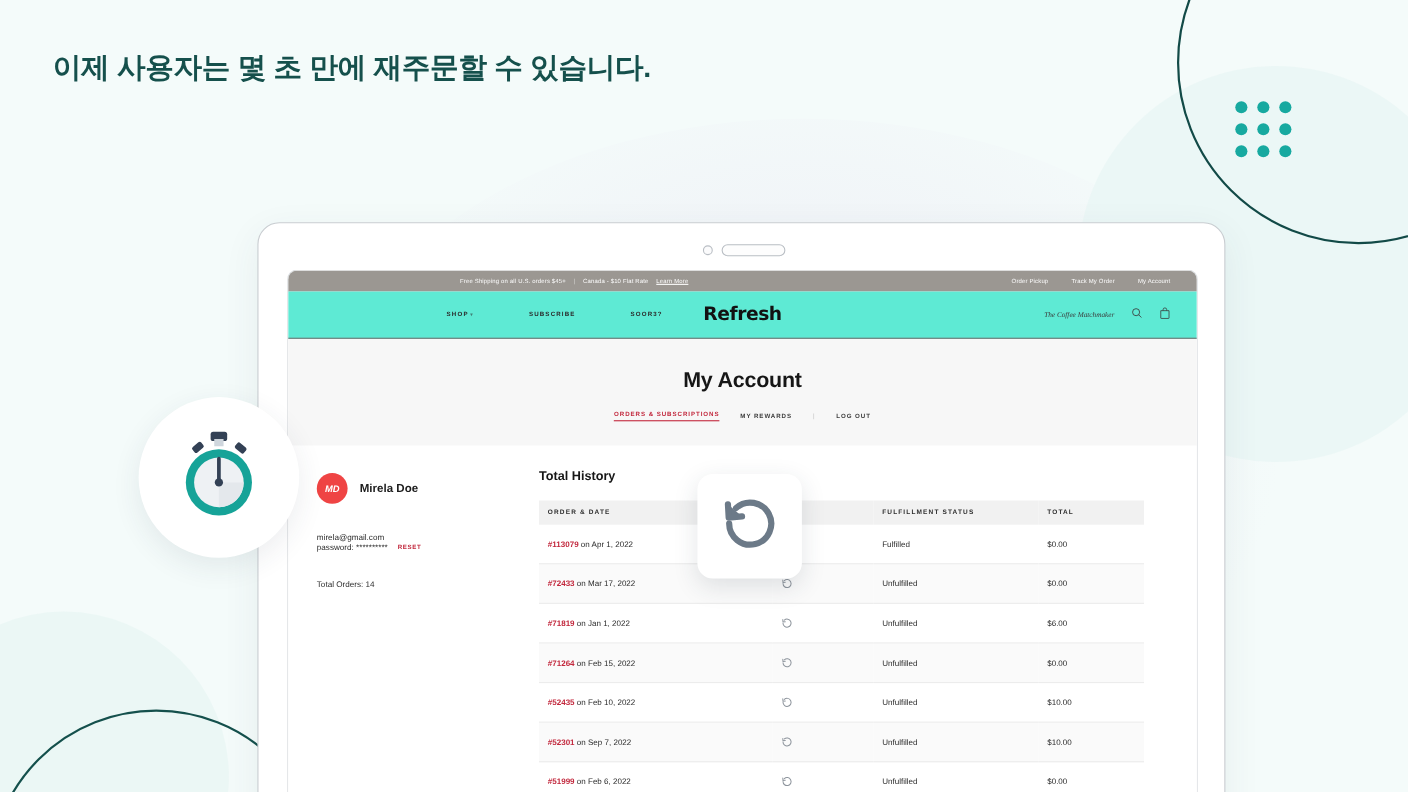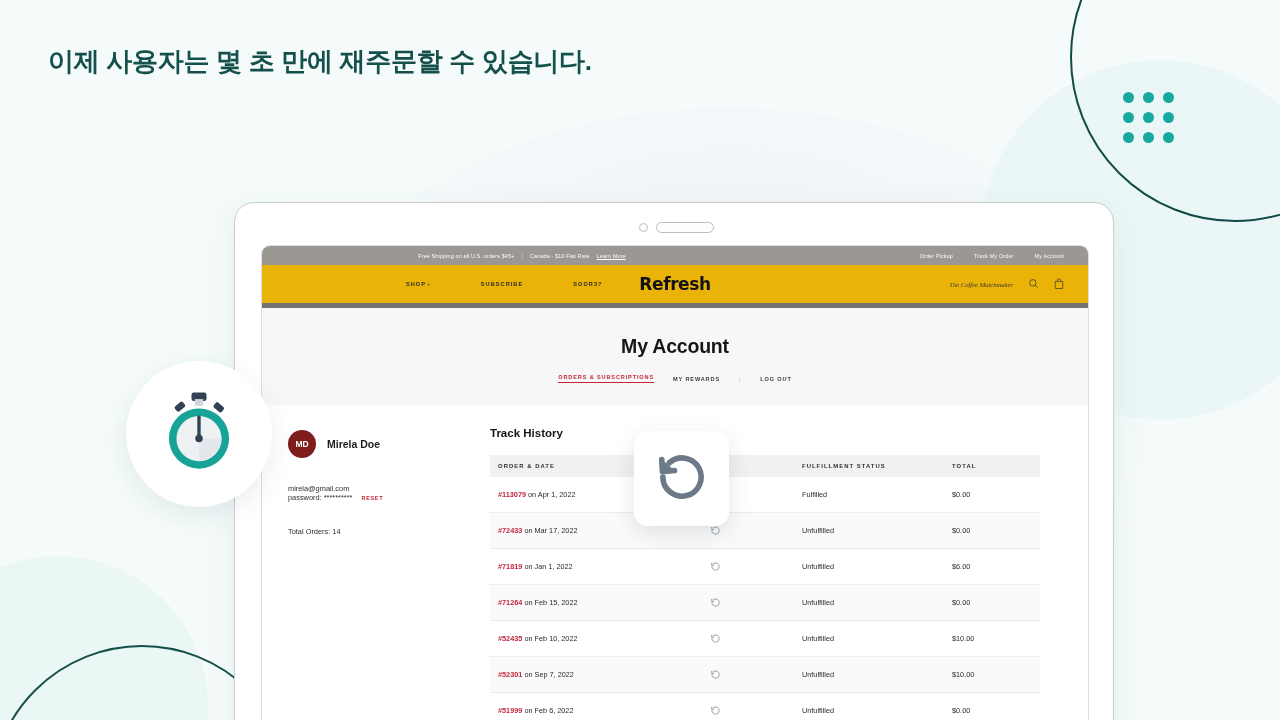--- a/index.html
+++ b/index.html
@@ -96,23 +96,23 @@
     margin-left:-153px;
   }
   #announce-left .sep { opacity:.6; }
   #announce-learn { text-decoration:underline; }
   #announce-right {
     position:absolute; right:24px; display:flex; gap:21px; white-space:nowrap;
   }
 
   
   #site-nav {
-    height:43px; background:#eab308;
+    height:43px; background:#5eead4;
     display:flex; align-items:center; position:relative;
-    border-bottom:5px solid #737373;
+    border-bottom:1px solid #737373;
   }
   #nav-links { position:absolute; left:144px; display:flex; gap:50px; }
   #nav-links .nav-link {
     font-size:5.6px; font-weight:700; letter-spacing:1.05px;
     color:#2b2b2b; white-space:nowrap;
   }
   #nav-links .nav-link .caret { font-size:4.4px; opacity:.55; margin-left:1.5px; }
   #brand-logo {
     position:absolute; left:50%; transform:translateX(-50%);
     font-family:"DejaVu Sans", sans-serif;
@@ -141,23 +141,23 @@
 
   #panel {
     margin-top:22px; background:#ffffff; min-height:300px;
     padding:22px 26px 0 26px; display:flex; gap:0;
   }
 
   
   #sidebar { width:182px; flex:0 0 182px; padding-top:3px; }
   #user-row { display:flex; align-items:center; gap:11px; }
   #avatar {
-    width:28px; height:28px; border-radius:50%; background:#7f1d1d;
+    width:28px; height:28px; border-radius:50%; background:#ef4444;
     color:#ffffff; font-size:8.5px; font-weight:600;
-    display:flex; align-items:center; justify-content:center;
+    display:flex; align-items:center; justify-content:center;font-style:italic;
   }
   #user-name { font-size:10.5px; font-weight:700; color:#1c1c1c; }
   #user-email { margin-top:26px; font-size:7.4px; color:#2d2d2d; }
   #user-pass { font-size:7.4px; color:#2d2d2d; display:flex; align-items:center; gap:9px; }
   #pass-reset { color:#c2283d; font-weight:700; font-size:5.6px; letter-spacing:.6px; }
   #user-orders { margin-top:25px; font-size:7.4px; color:#2d2d2d; }
 
   
   #orders { flex:1; padding-left:20px; }
   #orders-title { font-size:11.5px; font-weight:700; color:#161616; }
@@ -284,21 +284,21 @@
           </div>
           <div id="user-email">mirela@gmail.com</div>
           <div id="user-pass">
             <span>password: **********</span>
             <span id="pass-reset">RESET</span>
           </div>
           <div id="user-orders">Total Orders: 14</div>
         </div>
 
         <div id="orders">
-          <div id="orders-title">Track History</div>
+          <div id="orders-title">Total History</div>
           <table id="orders-table">
             <thead>
               <tr>
                 <th class="col-order">ORDER &amp; DATE</th>
                 <th class="col-reorder"></th>
                 <th class="col-status">FULFILLMENT STATUS</th>
                 <th class="col-total">TOTAL</th>
               </tr>
             </thead>
             <tbody id="orders-body">

